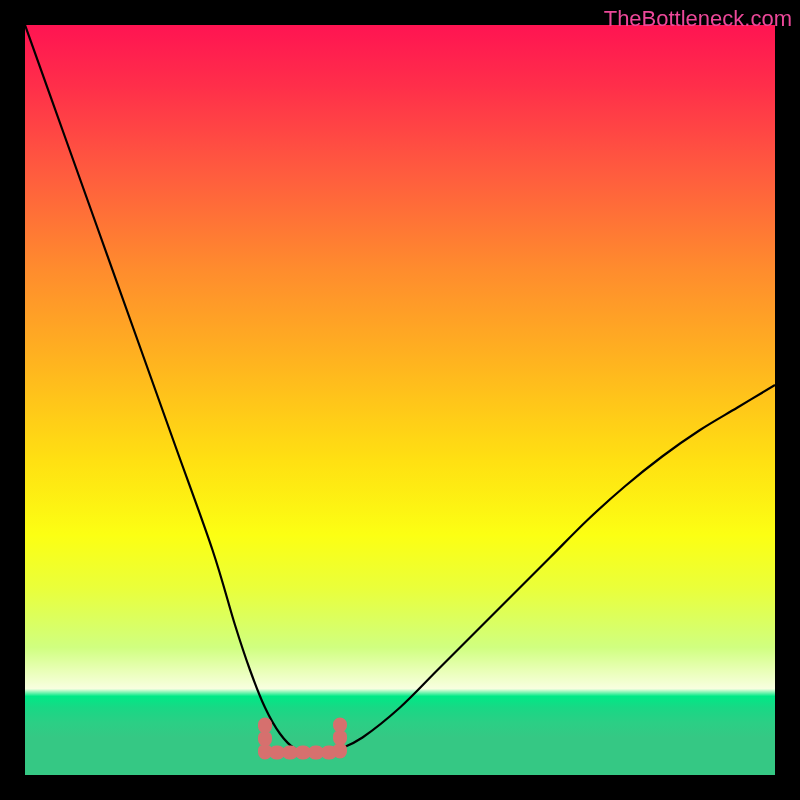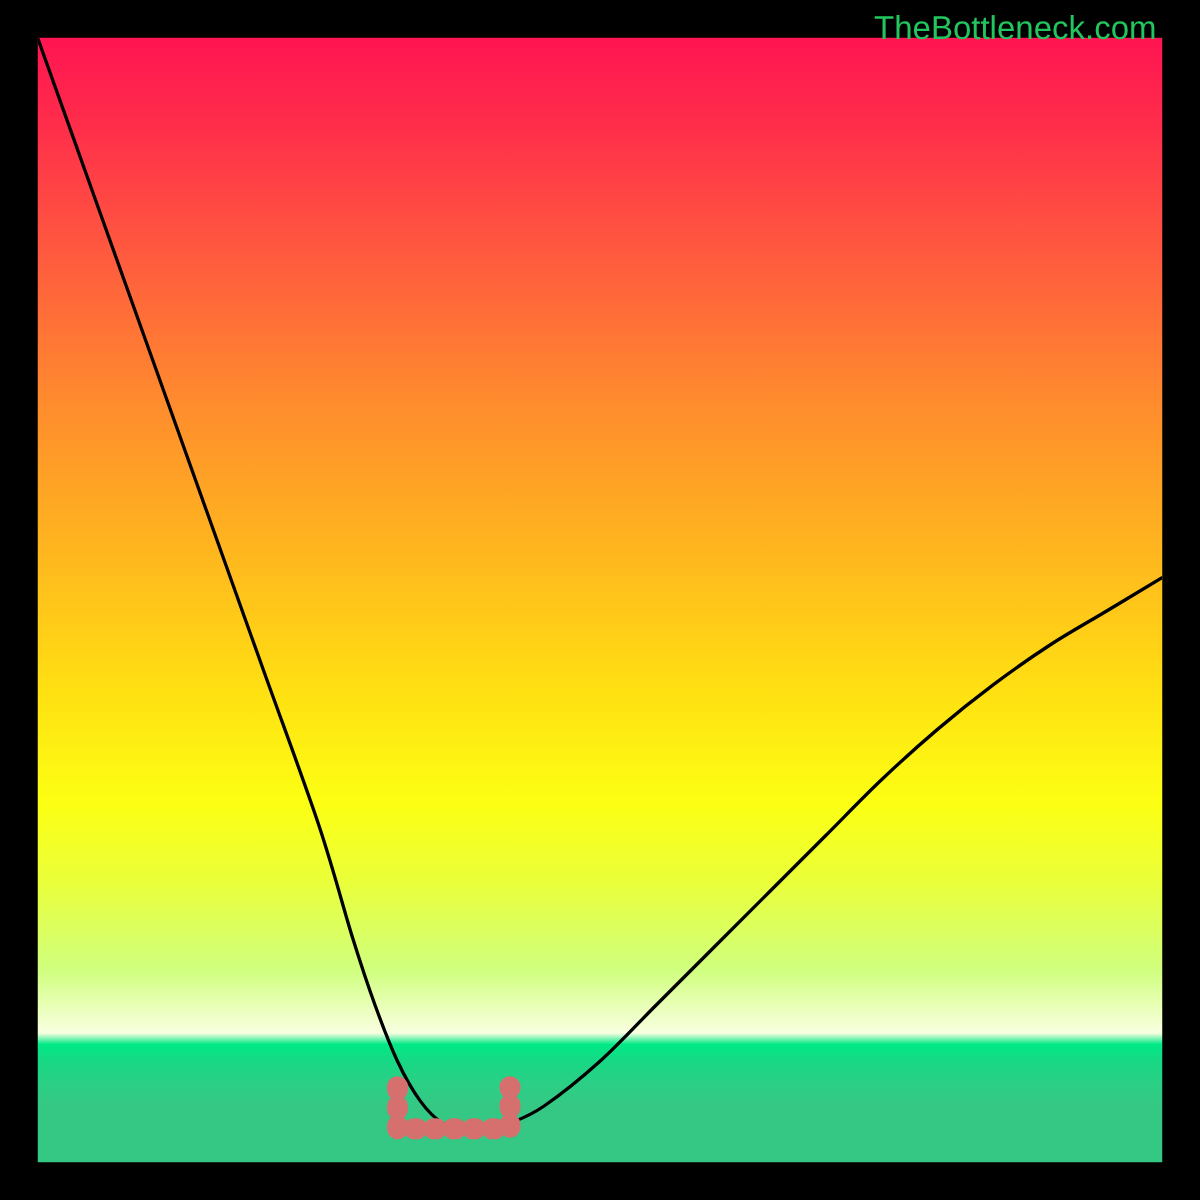--- a/index.html
+++ b/index.html
@@ -7,22 +7,22 @@
     padding: 0;
     width: 800px;
     height: 800px;
     background: #000;
     position: relative;
     font-family: Arial, sans-serif;
   }
   .watermark {
     position: absolute;
     top: 6px;
-    right: 29px;
-    color: #22c55e;
+    right: 8px;
+    color: #ec4899;
     font-size: 22px;
     font-weight: 500;
     z-index: 10;
     margin-left: 27px;
   }
   .plot-area {
     position: absolute;
     left: 25px;
     top: 25px;
     width: 750px;

